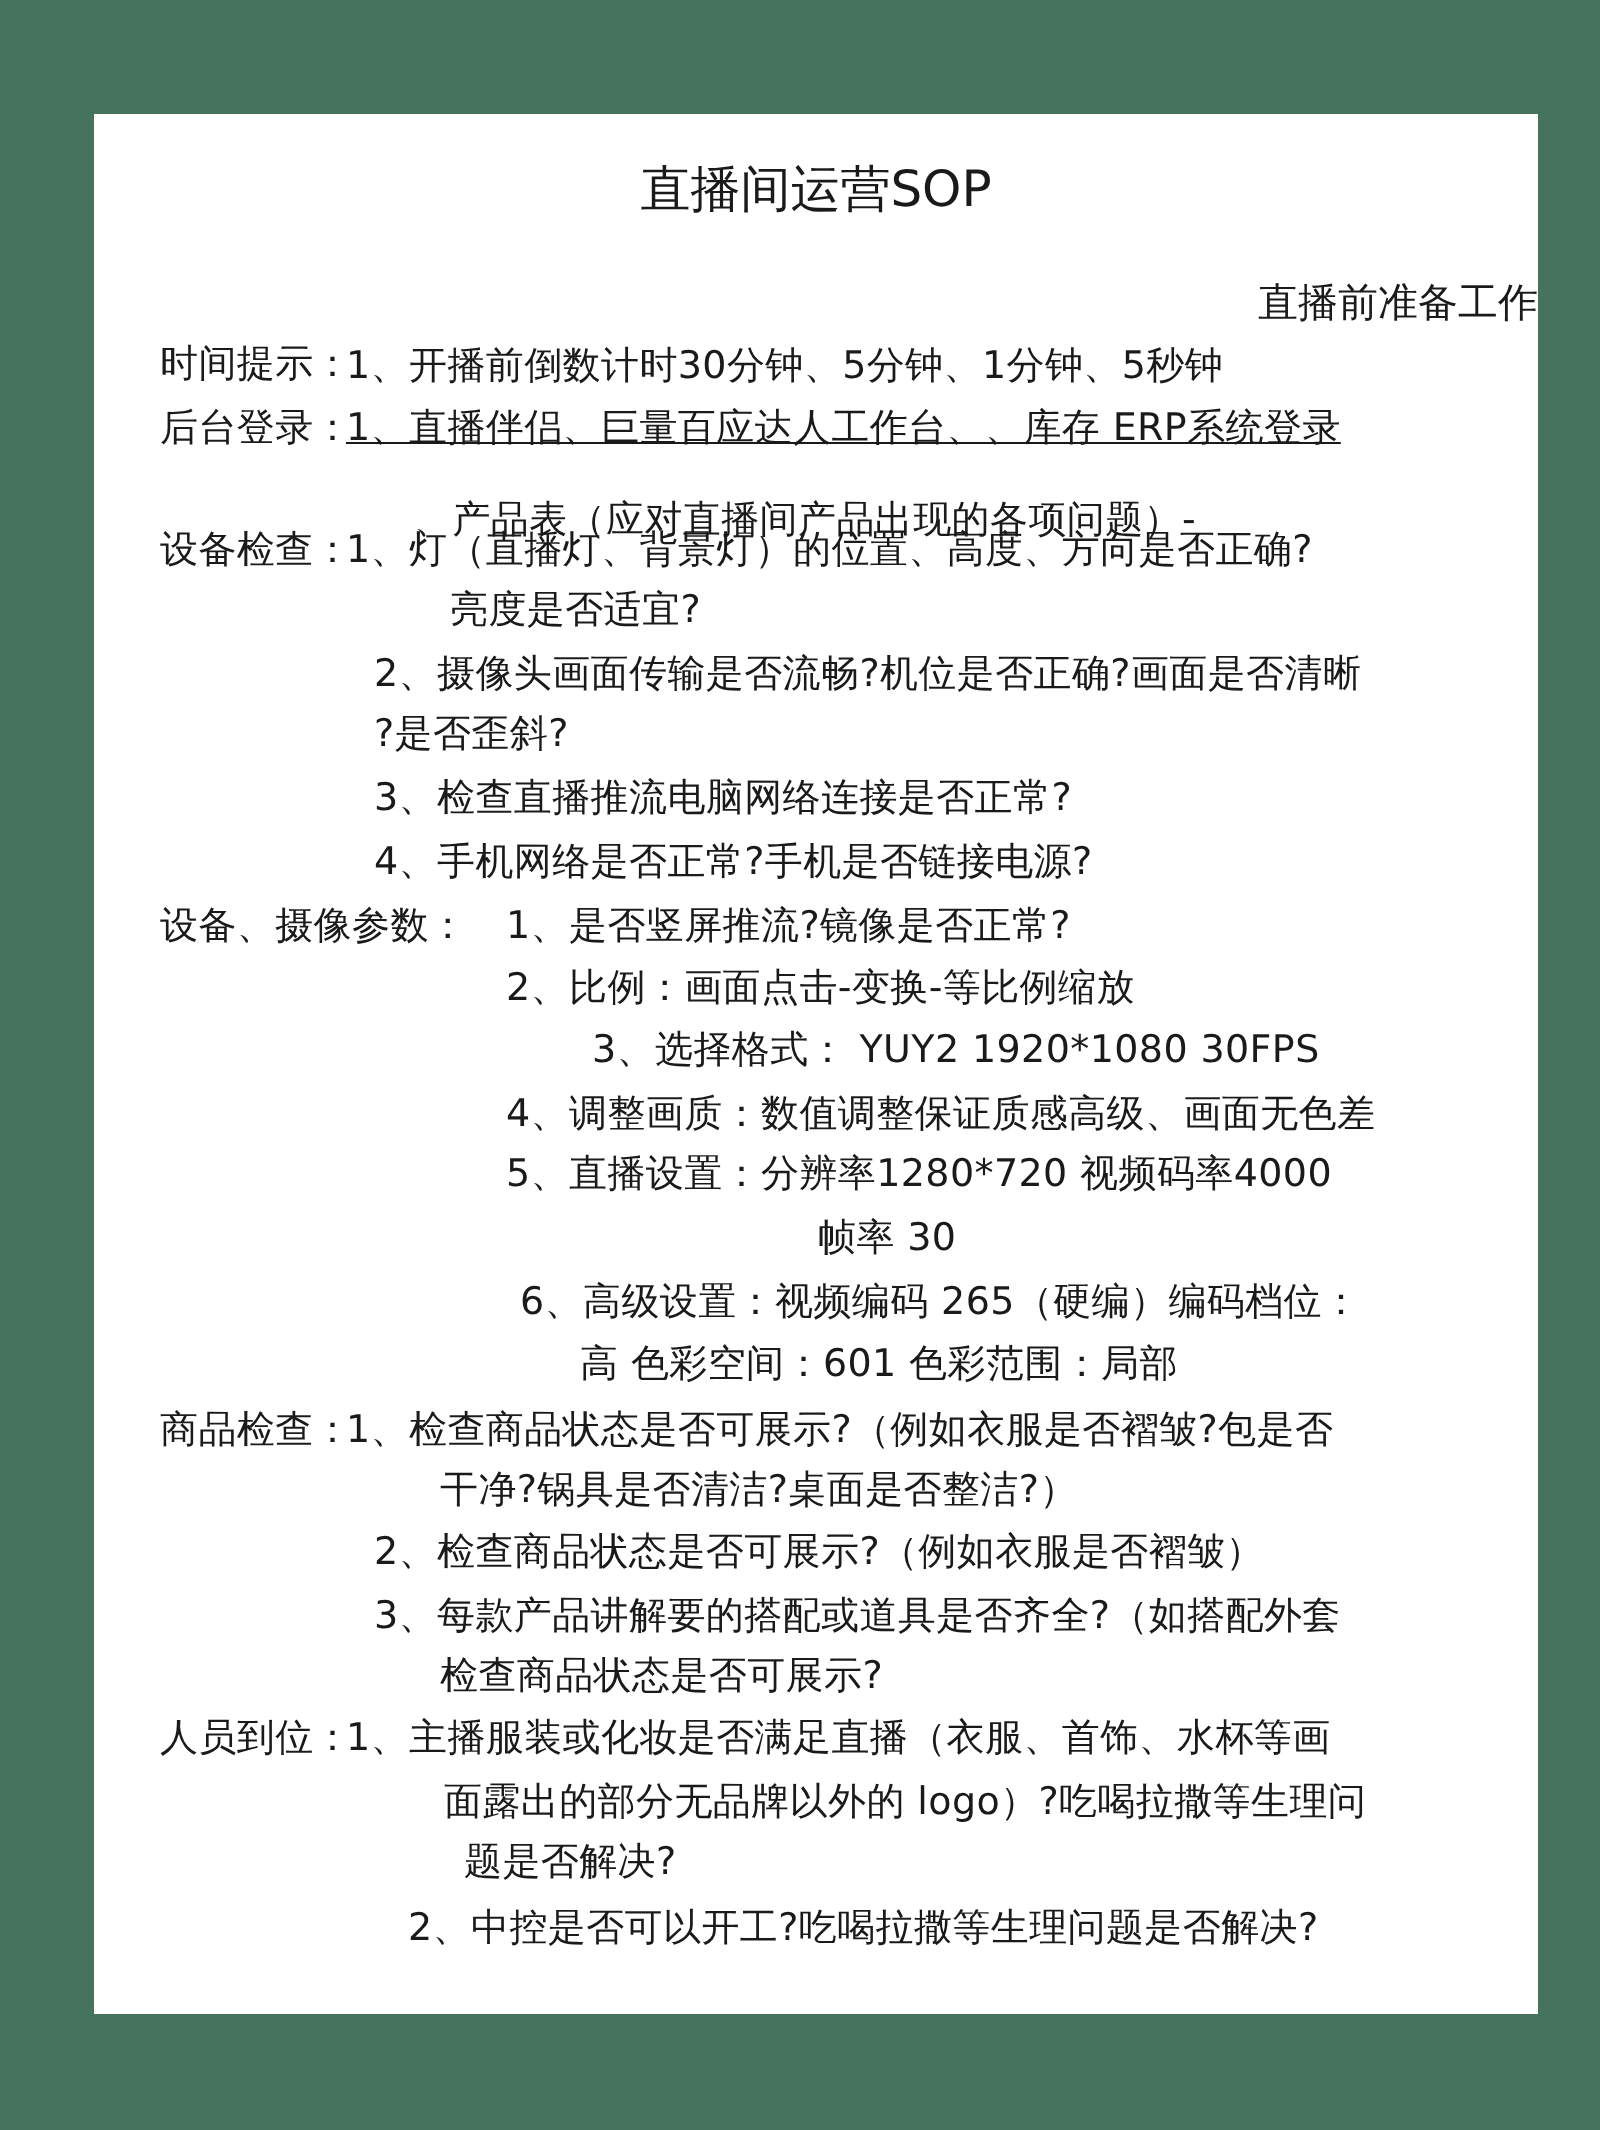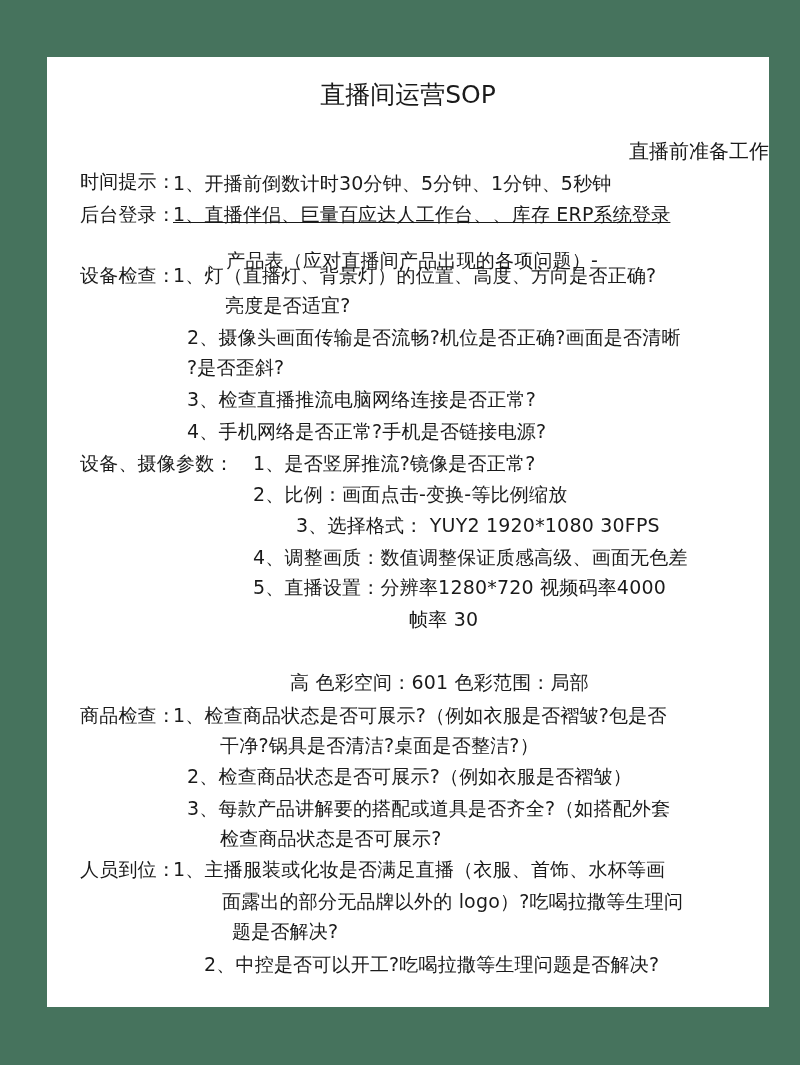--- a/index.html
+++ b/index.html
@@ -43,20 +43,21 @@
   <div class="line" style="left:140px;top:330px;">3、检查直播推流电脑网络连接是否正常?</div>
   <div class="line" style="left:140px;top:362px;">4、手机网络是否正常?手机是否链接电源?</div>
 
   <div class="line" style="left:33px;top:394px;">设备、摄像参数：</div>
   <div class="line" style="left:206px;top:394px;">1、是否竖屏推流?镜像是否正常?</div>
   <div class="line" style="left:206px;top:425px;">2、比例：画面点击-变换-等比例缩放</div>
   <div class="line" style="left:206px;top:456px;margin-left:43px;">3、选择格式： YUY2 1920*1080 30FPS</div>
   <div class="line" style="left:206px;top:488px;">4、调整画质：数值调整保证质感高级、画面无色差</div>
   <div class="line" style="left:206px;top:518px;">5、直播设置：分辨率1280*720 视频码率4000</div>
   <div class="line" style="left:362px;top:550px;">帧率 30</div>
+  <div class="line" style="left:213px;top:582px;">6、高级设置：视频编码 265（硬编）编码档位：</div>
   <div class="line" style="left:243px;top:613px;">高 色彩空间：601 色彩范围：局部</div>
 
   <div class="line" style="left:33px;top:646px;">商品检查：</div>
   <div class="line" style="left:126px;top:646px;">1、检查商品状态是否可展示?（例如衣服是否褶皱?包是否</div>
   <div class="line" style="left:173px;top:676px;">干净?锅具是否清洁?桌面是否整洁?）</div>
   <div class="line" style="left:140px;top:707px;">2、检查商品状态是否可展示?（例如衣服是否褶皱）</div>
   <div class="line" style="left:140px;top:739px;">3、每款产品讲解要的搭配或道具是否齐全?（如搭配外套</div>
   <div class="line" style="left:173px;top:769px;">检查商品状态是否可展示?</div>
 
   <div class="line" style="left:33px;top:800px;">人员到位：</div>

